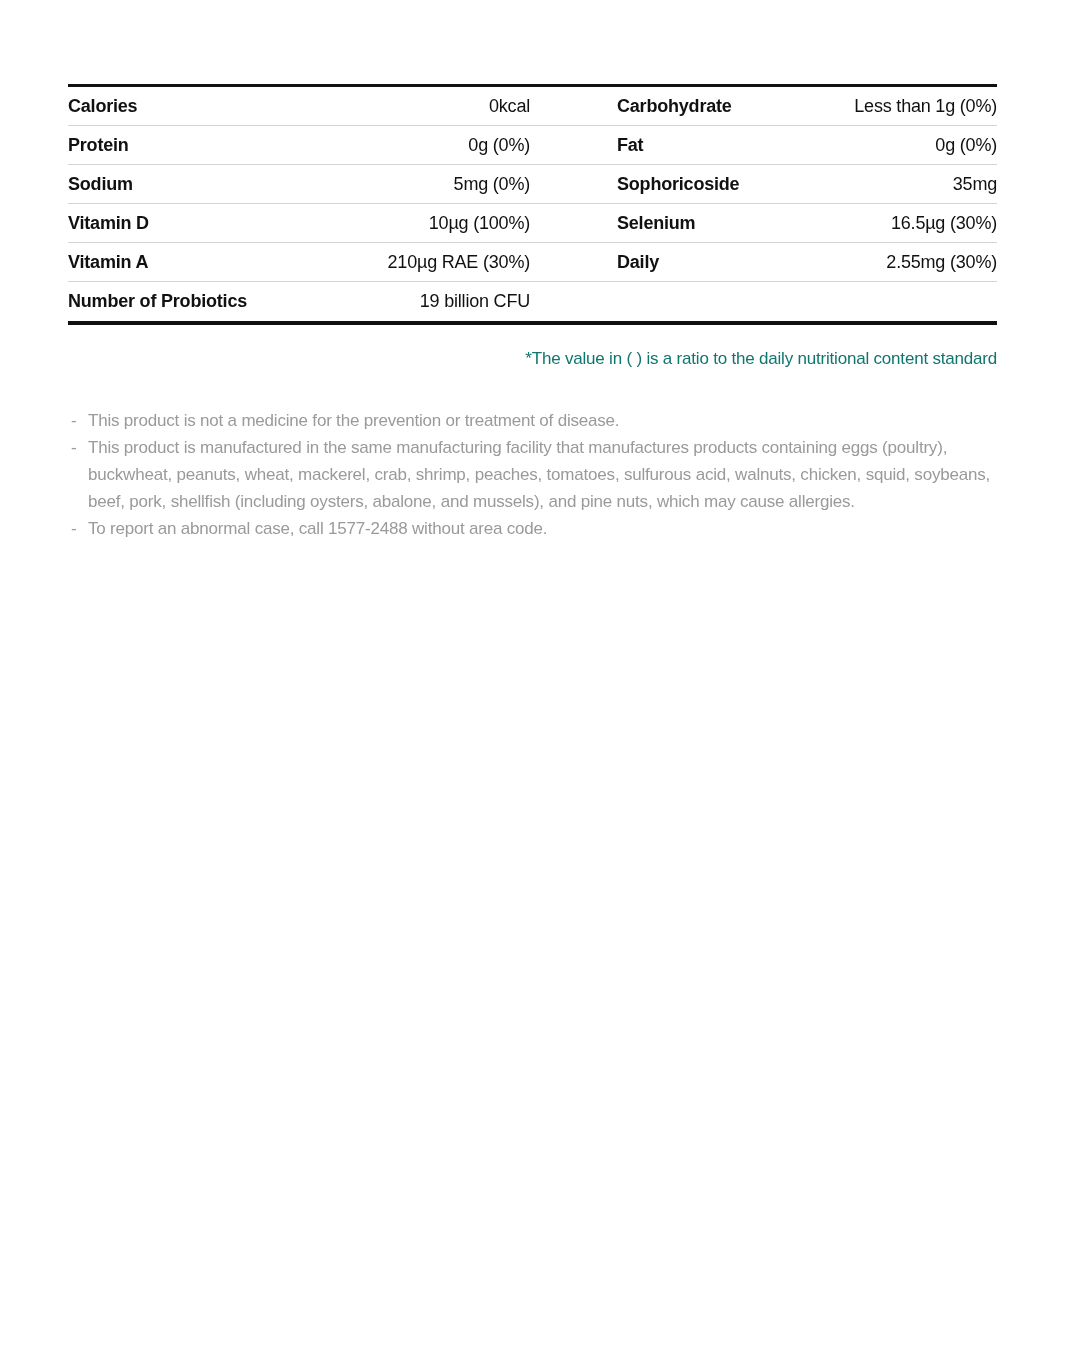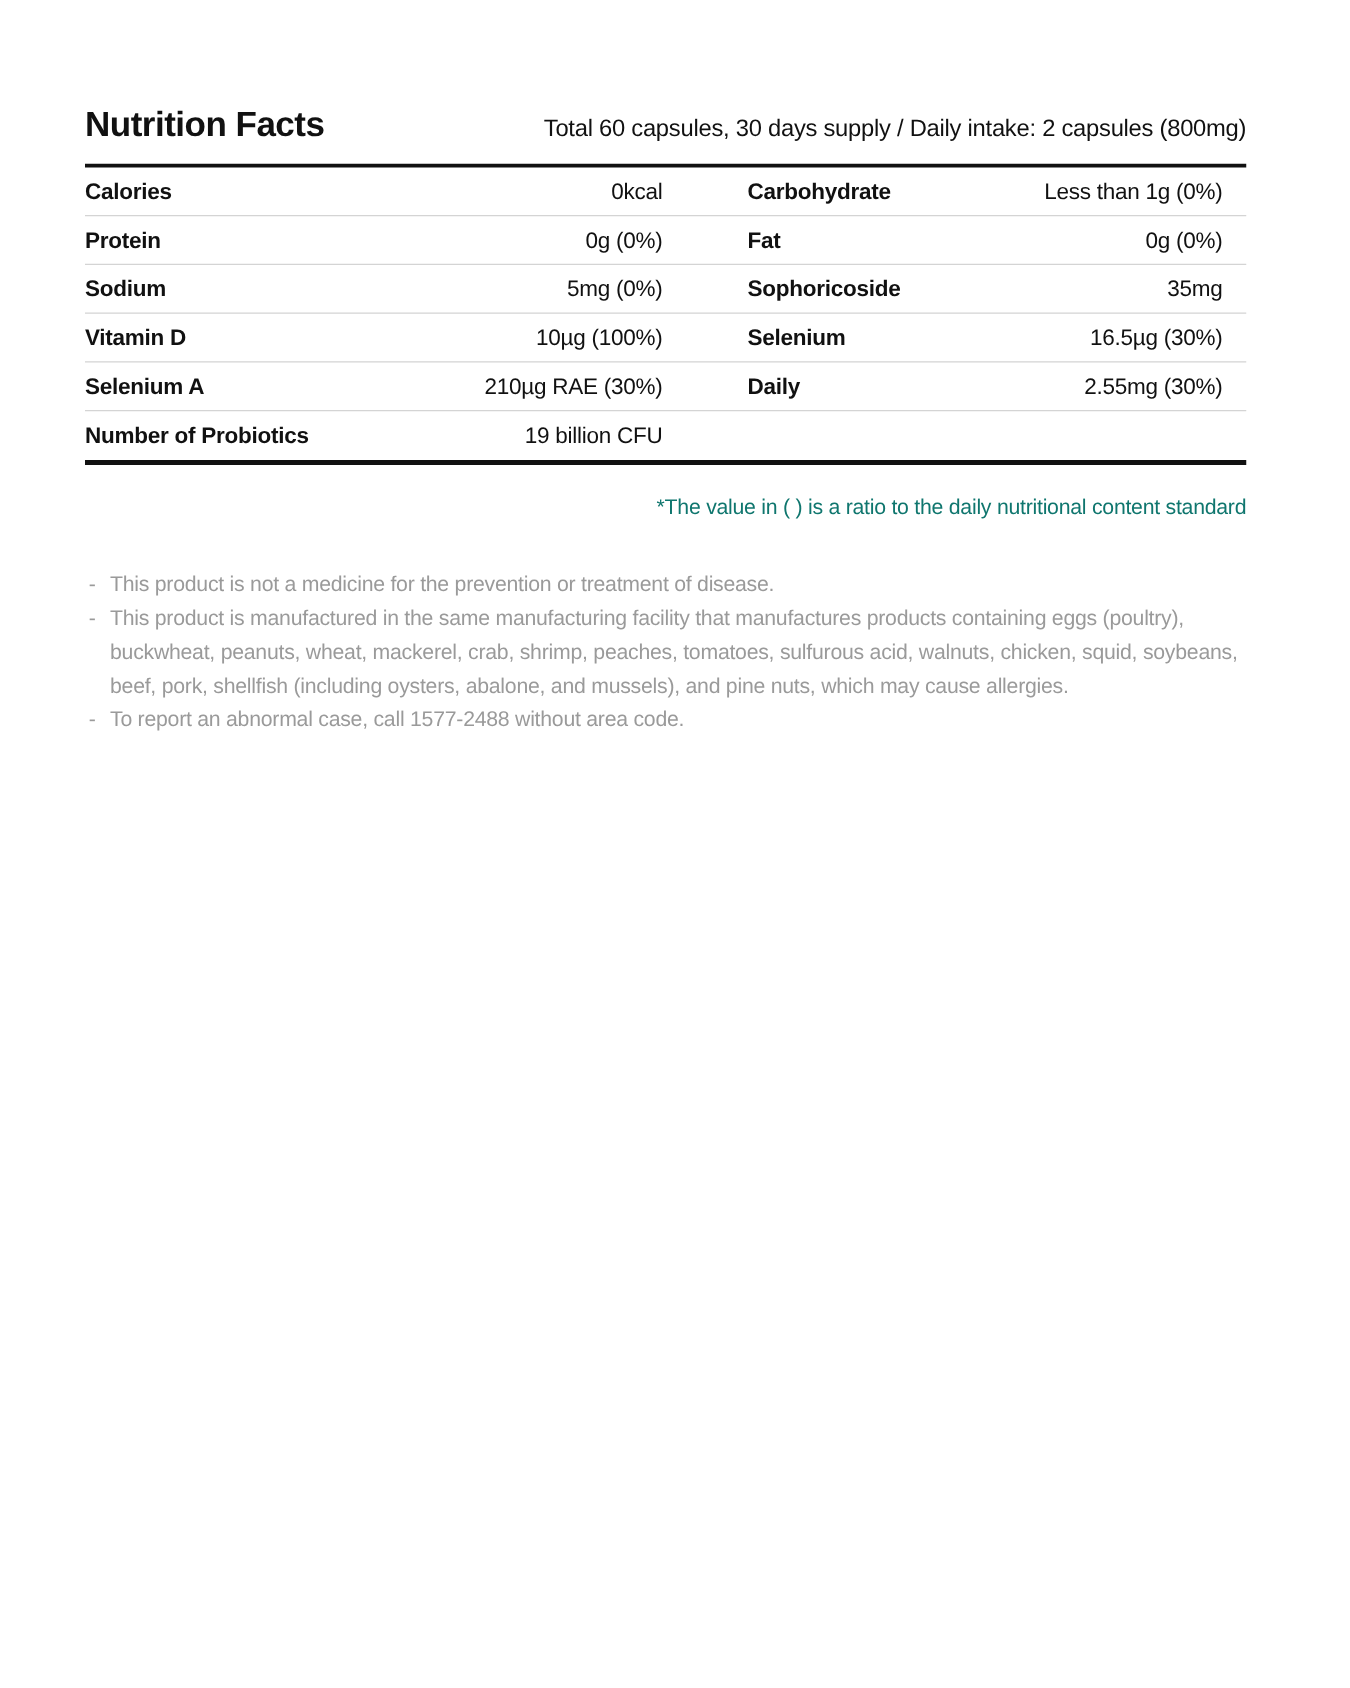--- a/index.html
+++ b/index.html
@@ -21,21 +21,21 @@
   .nf-subtitle { font-size:19px; letter-spacing:-0.2px; }
 
   
   .nf-table { border-top:3px solid #111; border-bottom:4px solid #111; }
   .nf-row {
     display:flex; height:39px; align-items:center;
     border-bottom:1px solid #d4d4d4;
   }
   .nf-row:last-child { border-bottom:none; }
   .nf-half-left  { width:462px; display:flex; justify-content:space-between; align-items:center; }
-  .nf-half-right { width:380px; margin-left:68px; display:flex; justify-content:space-between; align-items:center; }
+  .nf-half-right { width:380px; margin-left:87px; display:flex; justify-content:space-between; align-items:center; }
   .nf-label { font-size:18px; font-weight:700; letter-spacing:-0.2px; }
   .nf-value { font-size:18px; letter-spacing:-0.2px; white-space:nowrap; }
 
   
   .nf-footnote {
     margin-top:24px; text-align:right;
     color:#0f766e; font-size:17px; letter-spacing:-0.2px;
   }
 
   
@@ -45,24 +45,20 @@
   }
   .disc-item { display:flex; }
   .disc-dash { flex:none; width:20px; padding-left:3px; }
   .disc-text { flex:1; }
 </style>
 </head>
 <body>
 
 <div class="page">
 
-  <div class="nf-header">
-    <div class="nf-title">Nutrition Facts</div>
-    <div class="nf-subtitle">Total 60 capsules, 30 days supply / Daily intake: 2 capsules (800mg)</div>
-  </div>
 
   <div class="nf-table">
 
       <div class="nf-row">
         <div class="nf-half-left">
           <span class="nf-label">Calories</span>
           <span class="nf-value">0kcal</span>
         </div>
         <div class="nf-half-right">
           <span class="nf-label">Carbohydrate</span>
@@ -98,21 +94,21 @@
           <span class="nf-value">10µg (100%)</span>
         </div>
         <div class="nf-half-right">
           <span class="nf-label">Selenium</span>
           <span class="nf-value">16.5µg (30%)</span>
         </div>
       </div>
 
       <div class="nf-row">
         <div class="nf-half-left">
-          <span class="nf-label">Selenium A</span>
+          <span class="nf-label">Vitamin A</span>
           <span class="nf-value">210µg RAE (30%)</span>
         </div>
         <div class="nf-half-right">
           <span class="nf-label">Daily</span>
           <span class="nf-value">2.55mg (30%)</span>
         </div>
       </div>
 
       <div class="nf-row">
         <div class="nf-half-left">

